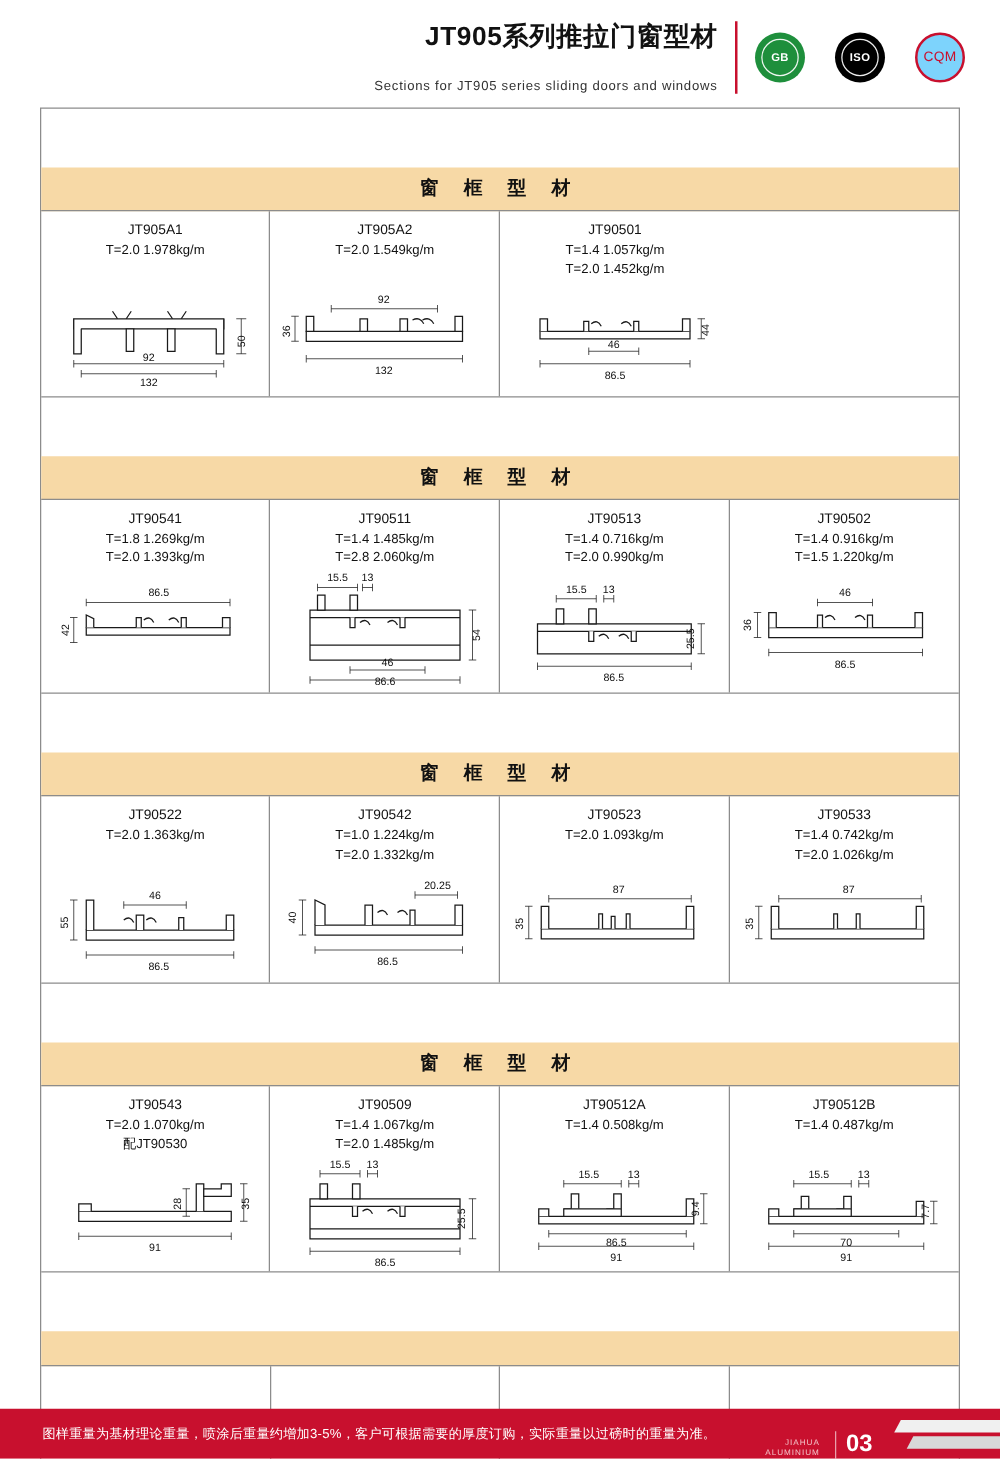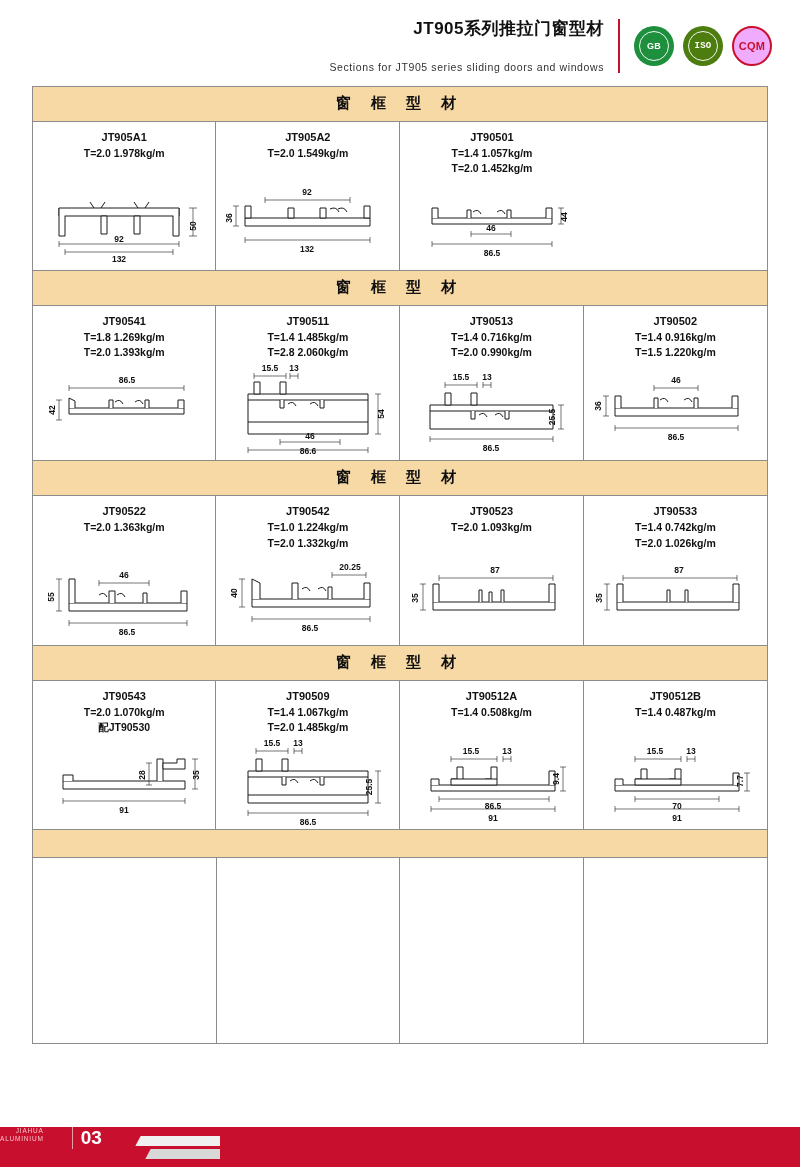--- a/index.html
+++ b/index.html
@@ -20,75 +20,75 @@
     justify-content: flex-end;
     padding: 14px 28px 8px 28px;
     height: 86px;
   }
   .header-titles {
     text-align: right;
     padding-right: 14px;
     border-right: 2px solid #c8102e;
   }
   .title-cn {
-    font-size: 17px;
+    font-size: 21px;
     font-weight: bold;
     letter-spacing: 0.5px;
     color: #111;
     line-height: 1.2;
   }
   .title-en {
     font-size: 10.5px;
     color: #333;
     letter-spacing: 0.6px;
     margin-top: 21px;
   }
-  .logos { display: flex; align-items: center; gap: 9px; padding-left: 14px; }
+  .logos { display: flex; align-items: center; gap: 24px; padding-left: 14px; }
   .logo-badge {
     width: 40px; height: 40px; border-radius: 50%;
     display: flex; align-items: center; justify-content: center;
     font-size: 7px; color: #fff; font-weight: bold;
     position: relative;
   }
   .logo-green { background: #1e8f3c; }
-  .logo-red   { background: #4d7c0f; font-family: Liberation Mono, monospace; }
+  .logo-red   { background: #000000; }
   .logo-inner {
     width: 30px; height: 30px; border-radius: 50%;
     border: 1.4px solid rgba(255,255,255,.92);
     display:flex; align-items:center; justify-content:center;
     font-size: 9px; letter-spacing: .3px;
   }
   .logo-cqm {
-    background: #f0abfc; border: 2px solid #c8102e; color: #c8102e;
-    font-size: 11px; font-weight: bold;
+    background: #7dd3fc; border: 2px solid #c8102e; color: #c8102e;
+    font-size: 11px; font-weight: normal;
   }
   .logo-cqm .logo-inner { border: none; color:#c8102e; font-size: 11px; }
 
   
   .sheet {
     margin: 0 32px;
     border: 1px solid #8c8c8c;
     border-collapse: collapse;
   }
   .band {
     background: #f7d9a6;
     border-bottom: 1px solid #8c8c8c;
     text-align: center;
     font-size: 15px;
     font-weight: bold;
     letter-spacing: 8px;
     color: #111;
     padding: 7px 0 8px 0;
+    margin-top: 47px;
   }
   .band.blank { height: 28px; padding: 0; }
   .row {
     display: grid;
     grid-template-columns: repeat(4, 1fr);
     border-bottom: 1px solid #8c8c8c;
-    font-weight: bold;
   }
   .row:last-child { border-bottom: none; }
   .cell {
     border-right: 1px solid #8c8c8c;
     padding: 8px 4px 6px 4px;
     min-height: 148px;
     display: flex;
     flex-direction: column;
     align-items: center;
   }
@@ -144,21 +144,21 @@
   }
   .footer-shape {
     width: 86px; height: 40px; position: relative; overflow: hidden;
   }
   .footer-shape .sh1, .footer-shape .sh2 {
     position: absolute; background: #e8e8e8; height: 10px; width: 90px;
     transform: skewX(-28deg);
   }
   .footer-shape .sh1 { top: 9px; left: 4px; background:#f0f0f0; }
   .footer-shape .sh2 { top: 22px; left: 14px; background:#d8d8d8; }
-  .footer-right { display:flex; align-items:flex-start;gap:16px; }
+  .footer-right { display:flex; align-items:flex-end; }
 
   
   .ln { stroke:#1a1a1a; stroke-width:1; fill:none; }
   .fill { fill:#ffffff; stroke:#1a1a1a; stroke-width:1; }
   .dim { stroke:#1a1a1a; stroke-width:.6; fill:none; }
   .dimtxt { font-family:"Liberation Sans", sans-serif; font-size:8.5px; fill:#111; }
 </style>
 </head>
 <body>
 
@@ -634,20 +634,21 @@
     <div class="cell">
       <div class="cell-labels"></div>
     </div>
     <div class="cell">
       <div class="cell-labels"></div>
     </div>
   </div>
 </div>
 
 <div class="footer">
+  <div class="footer-note">图样重量为基材理论重量，喷涂后重量约增加3-5%，客户可根据需要的厚度订购，实际重量以过磅时的重量为准。</div>
   <div class="footer-right">
     <div class="footer-brand">
       <div>JIAHUA</div>
       <div>ALUMINIUM</div>
     </div>
     <div class="footer-page">03</div>
     <div class="footer-shape">
       <div class="sh1"></div>
         <div class="sh2"></div>
     </div>

